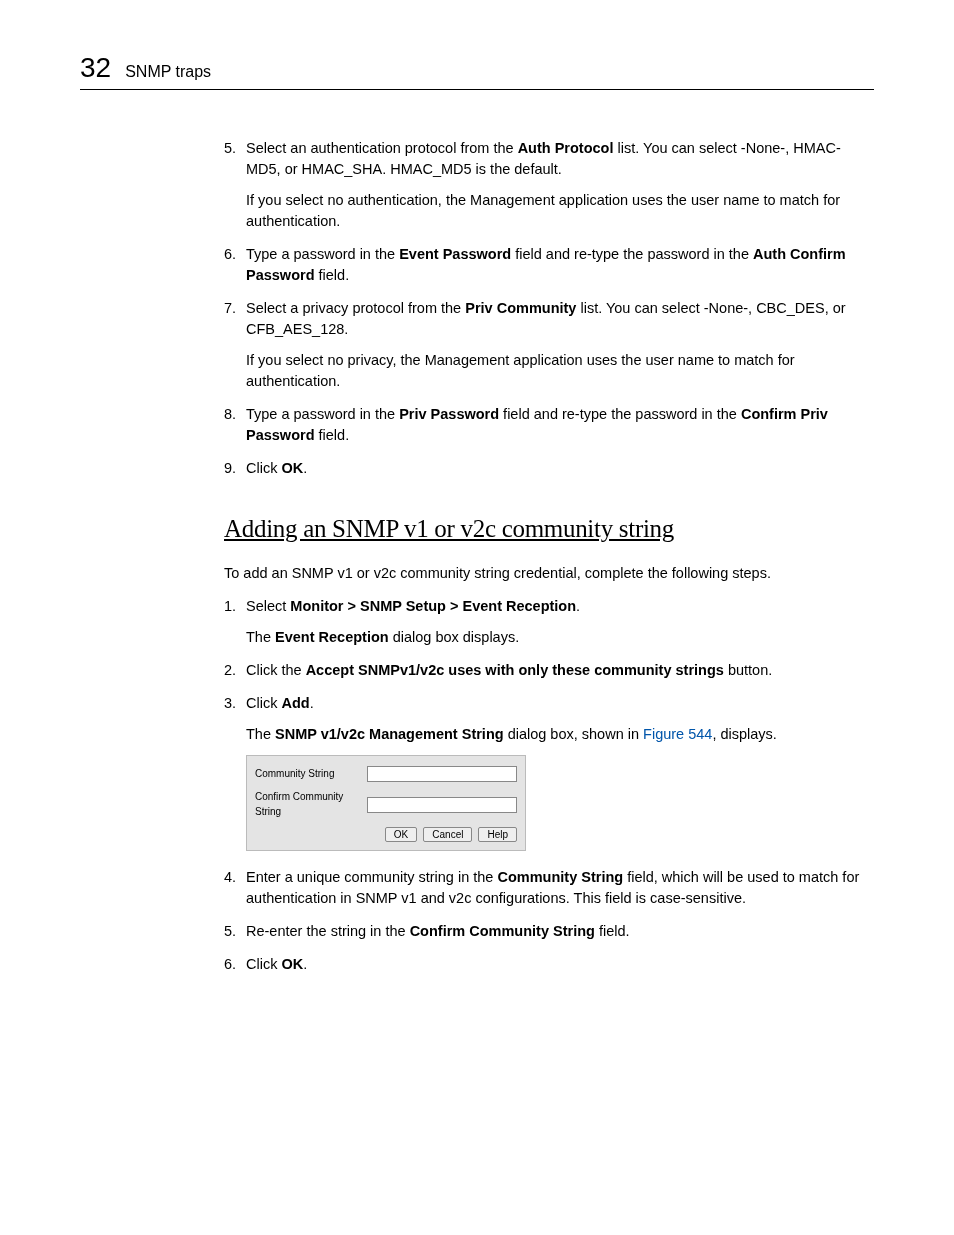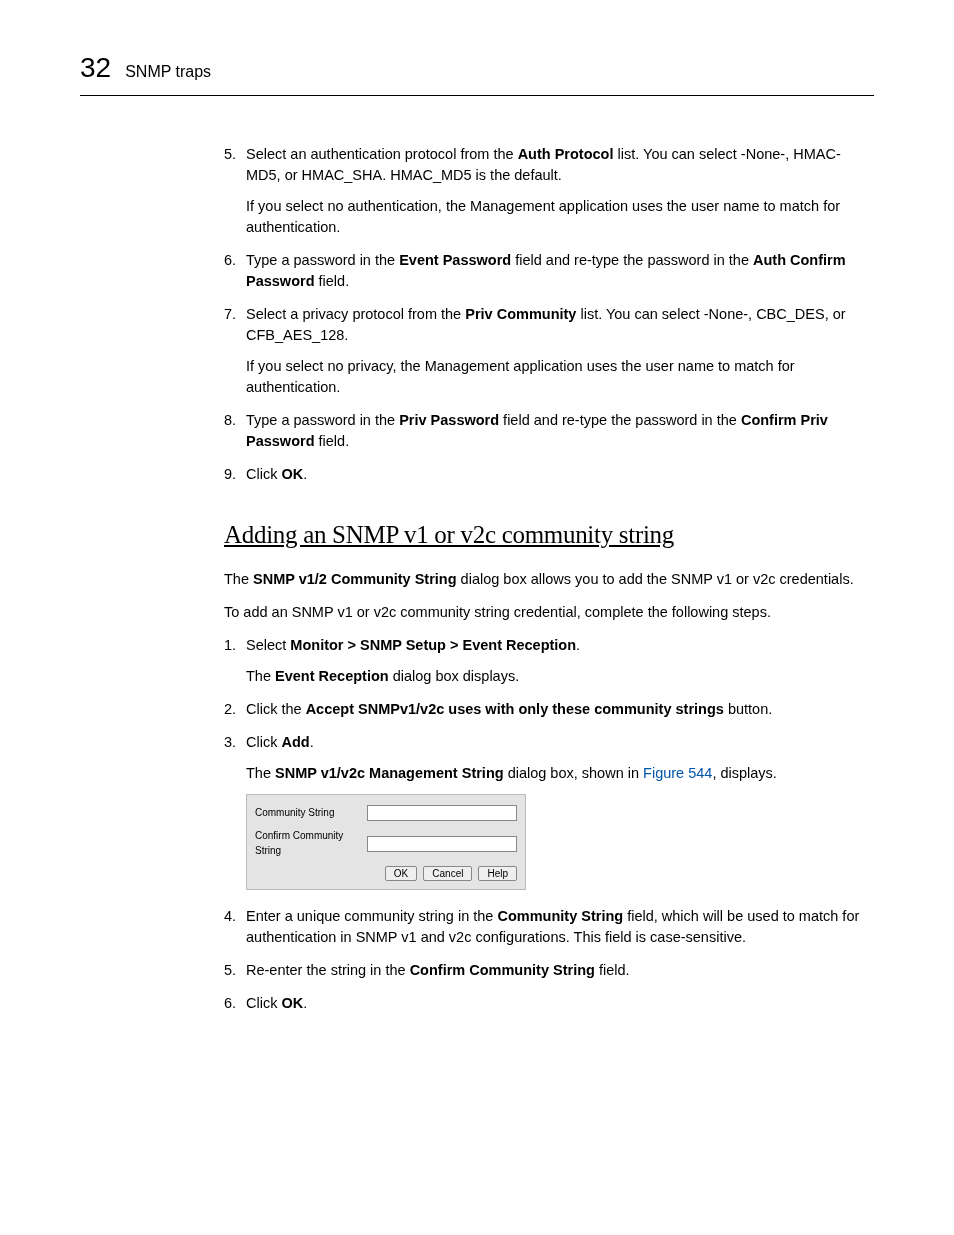--- a/index.html
+++ b/index.html
@@ -11,21 +11,20 @@
     margin: 0;
     padding: 48px 80px 80px 80px;
     width: 954px;
     box-sizing: border-box;
   }
   .running-head {
     display: flex;
     align-items: baseline;
     gap: 14px;
     border-bottom: 1px solid #000;
-    padding-bottom: 6px;
     margin-bottom: 48px;
   }
   .running-head .chap {
     font-size: 28px;
     font-weight: normal;
     font-family: Arial, sans-serif;
   }
   .running-head .title {
     font-size: 16px;
     font-weight: normal;
@@ -137,21 +136,20 @@
         <span class="num">9.</span>
         <div class="body">
           <p>Click <span class="bold">OK</span>.</p>
         </div>
       </li>
     </ol>
 
   <h2 class="section">Adding an SNMP v1 or v2c community string</h2>
 
   <div id="intro">
-      <p class="para">The <span class="bold">SNMP v1/2 Community String</span> dialog box allows you to add the SNMP v1 or v2c credentials.</p>
       <p class="para">To add an SNMP v1 or v2c community string credential, complete the following steps.</p>
     </div>
 
   <ol class="steps" id="stepsB">
       <li>
         <span class="num">1.</span>
         <div class="body">
           <p>Select <span class="bold">Monitor &gt; SNMP Setup &gt; Event Reception</span>.</p>
           <p>The <span class="bold">Event Reception</span> dialog box displays.</p>
         </div>

